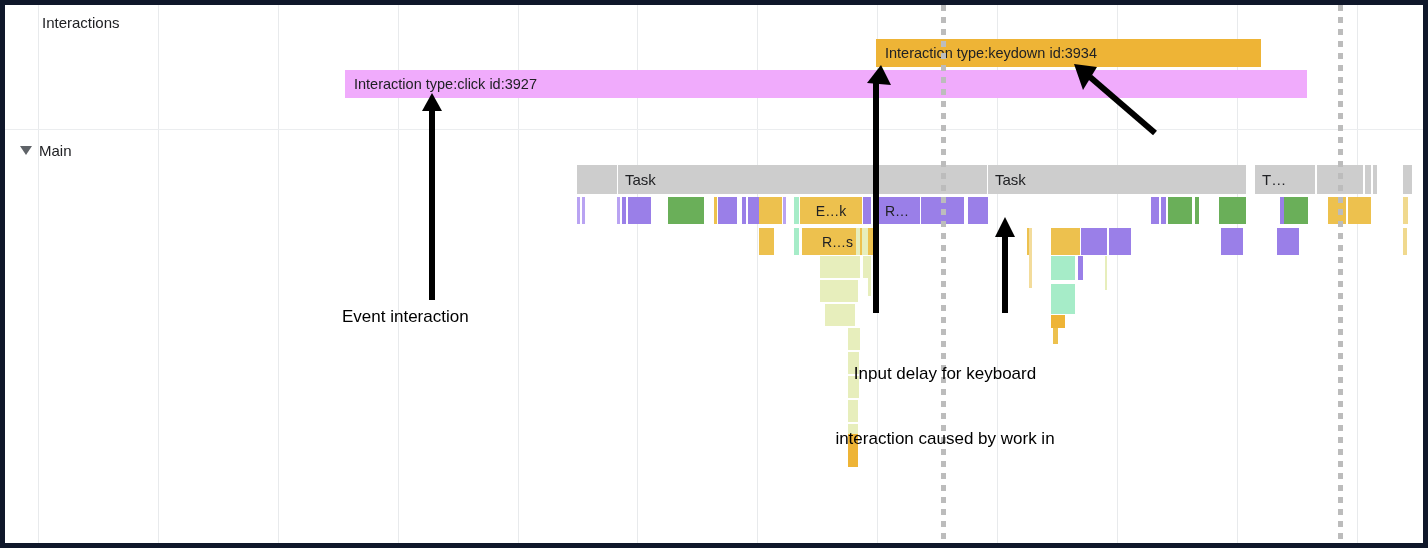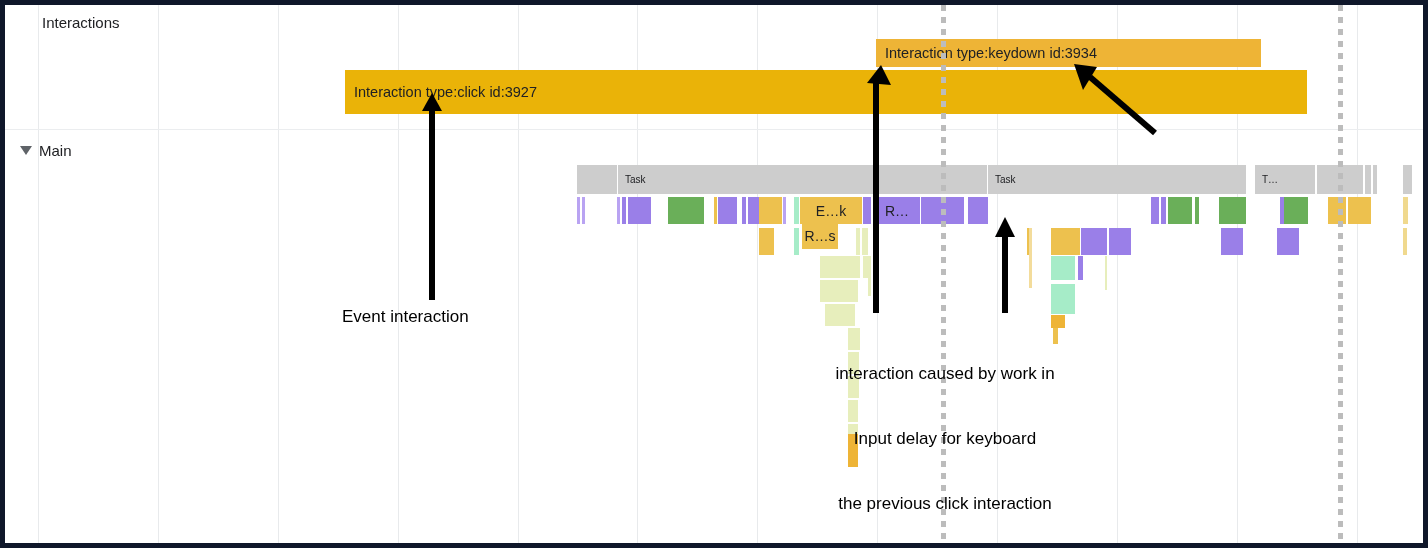--- a/index.html
+++ b/index.html
@@ -32,21 +32,21 @@
     padding-left:9px;box-sizing:border-box;
   }
   
   .fbox{position:absolute;box-sizing:border-box;}
   .fbox.lab{
     display:flex;align-items:center;justify-content:center;
     font-size:14px;color:#202124;overflow:hidden;white-space:nowrap;
   }
   .fbox.tasklab{
     display:flex;align-items:center;justify-content:flex-start;
-    font-size:10px;color:#202124;overflow:hidden;white-space:nowrap;padding-left:7px;
+    font-size:15px;color:#202124;overflow:hidden;white-space:nowrap;padding-left:7px;
   }
   
   .anno{
     position:absolute;font-size:17px;color:#000;line-height:1.28;
     white-space:pre;
   }
   .anno.ctr{text-align:center;}
 </style>
 </head>
 <body>
@@ -68,21 +68,21 @@
 
   <div class="rowline" style="top:124px"></div>
   <div class="rowline" style="top:540px;background:#d2d5d8"></div>
 
   <div class="track-label" style="left:37px;top:9px">Interactions</div>
 
   <div class="tri" style="left:15px;top:141px"></div>
   <div class="track-label" style="left:34px;top:137px">Main</div>
 
 
-  <div class="ibar" style="left:340px;top:65px;width:962px;height:44px;background:#eab308">Interaction type:click id:3927</div>
+  <div class="ibar" style="left:340px;top:65px;width:962px;height:28px;background:#f0abfc">Interaction type:click id:3927</div>
 
   <div class="ibar" style="left:871px;top:34px;width:385px;height:28px;background:#eeb436">Interaction type:keydown id:3934</div>
 
   <div class="fbox" style="left:572px;top:160px;width:40px;height:29px;background:#cdcdcd"></div>
   <div class="fbox tasklab" style="left:613px;top:160px;width:258px;height:29px;background:#cdcdcd">Task</div>
   <div class="fbox" style="left:872px;top:160px;width:110px;height:29px;background:#cdcdcd"></div>
   <div class="fbox tasklab" style="left:983px;top:160px;width:258px;height:29px;background:#cdcdcd">Task</div>
   <div class="fbox tasklab" style="left:1250px;top:160px;width:60px;height:29px;background:#cdcdcd">T…</div>
   <div class="fbox" style="left:1312px;top:160px;width:46px;height:29px;background:#cdcdcd"></div>
   <div class="fbox" style="left:1360px;top:160px;width:6px;height:29px;background:#cdcdcd"></div>
@@ -113,21 +113,21 @@
   <div class="fbox" style="left:1190px;top:192px;width:4px;height:27px;background:#6aaf59"></div>
   <div class="fbox" style="left:1214px;top:192px;width:27px;height:27px;background:#6aaf59"></div>
   <div class="fbox" style="left:1275px;top:192px;width:4px;height:27px;background:#9a7fe8"></div>
   <div class="fbox" style="left:1279px;top:192px;width:24px;height:27px;background:#6aaf59"></div>
   <div class="fbox" style="left:1323px;top:192px;width:18px;height:27px;background:#edc14e"></div>
   <div class="fbox" style="left:1343px;top:192px;width:23px;height:27px;background:#edc14e"></div>
   <div class="fbox" style="left:1398px;top:192px;width:5px;height:27px;background:#f0d98e"></div>
 
   <div class="fbox" style="left:754px;top:223px;width:15px;height:27px;background:#edc14e"></div>
   <div class="fbox" style="left:789px;top:223px;width:5px;height:27px;background:#a6ecc8"></div>
-  <div class="fbox lab" style="left:797px;top:217px;width:36px;height:27px;background:#edc14e">R…s</div>
+  <div class="fbox lab" style="left:797px;top:223px;width:71px;height:27px;background:#edc14e">R…s</div>
   <div class="fbox" style="left:851px;top:223px;width:4px;height:27px;background:#e7eebc"></div>
   <div class="fbox" style="left:857px;top:223px;width:6px;height:27px;background:#e7eebc"></div>
   <div class="fbox" style="left:1022px;top:223px;width:3px;height:27px;background:#edc14e"></div>
   <div class="fbox" style="left:1046px;top:223px;width:29px;height:27px;background:#edc14e"></div>
   <div class="fbox" style="left:1076px;top:223px;width:26px;height:27px;background:#9a7fe8"></div>
   <div class="fbox" style="left:1104px;top:223px;width:22px;height:27px;background:#9a7fe8"></div>
   <div class="fbox" style="left:1216px;top:223px;width:22px;height:27px;background:#9a7fe8"></div>
   <div class="fbox" style="left:1272px;top:223px;width:22px;height:27px;background:#9a7fe8"></div>
   <div class="fbox" style="left:1398px;top:223px;width:4px;height:27px;background:#f0d98e"></div>
 
@@ -175,18 +175,17 @@
     <g>
       <line x1="1150" y1="128" x2="1085" y2="72" stroke="#000" stroke-width="6"></line>
       <polygon points="1069,59 1092,62 1078,85" fill="#000"></polygon>
     </g>
   </svg>
 
   <div class="anno" style="left:337px;top:301px">Event interaction</div>
 
 
   <div class="anno ctr" style="left:780px;top:314px;width:320px">
+    <div>Input delay for keyboard</div>
     <div>interaction caused by work in</div>
-    <div>Input delay for keyboard</div>
-    <div>the previous click interaction</div>
   </div>
 
 </div>
 
 </body></html>

